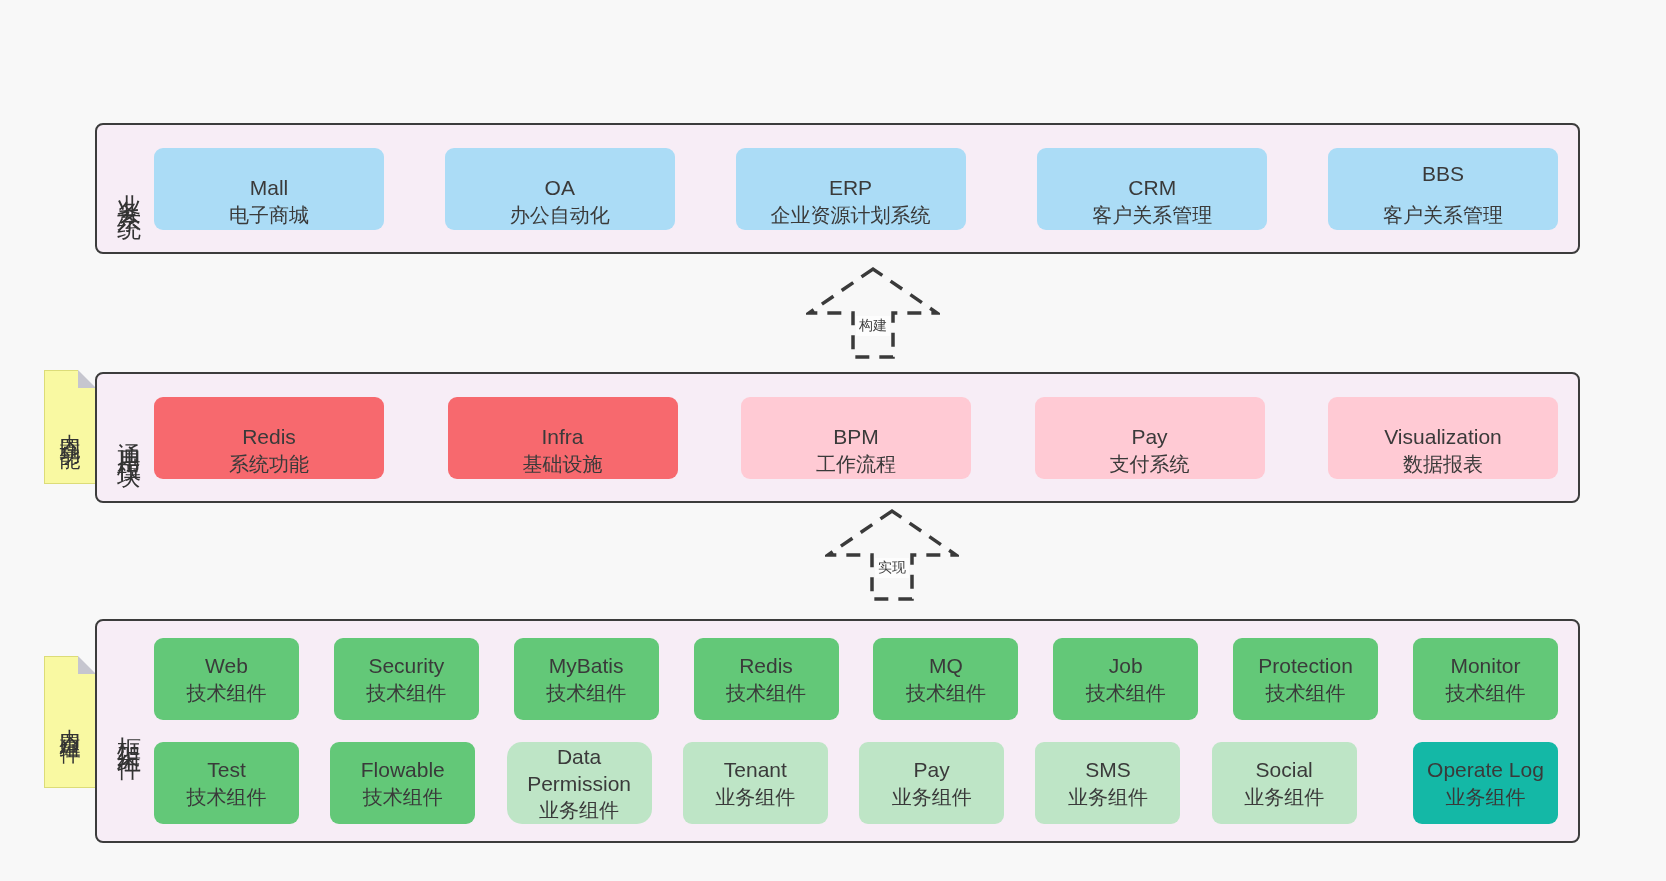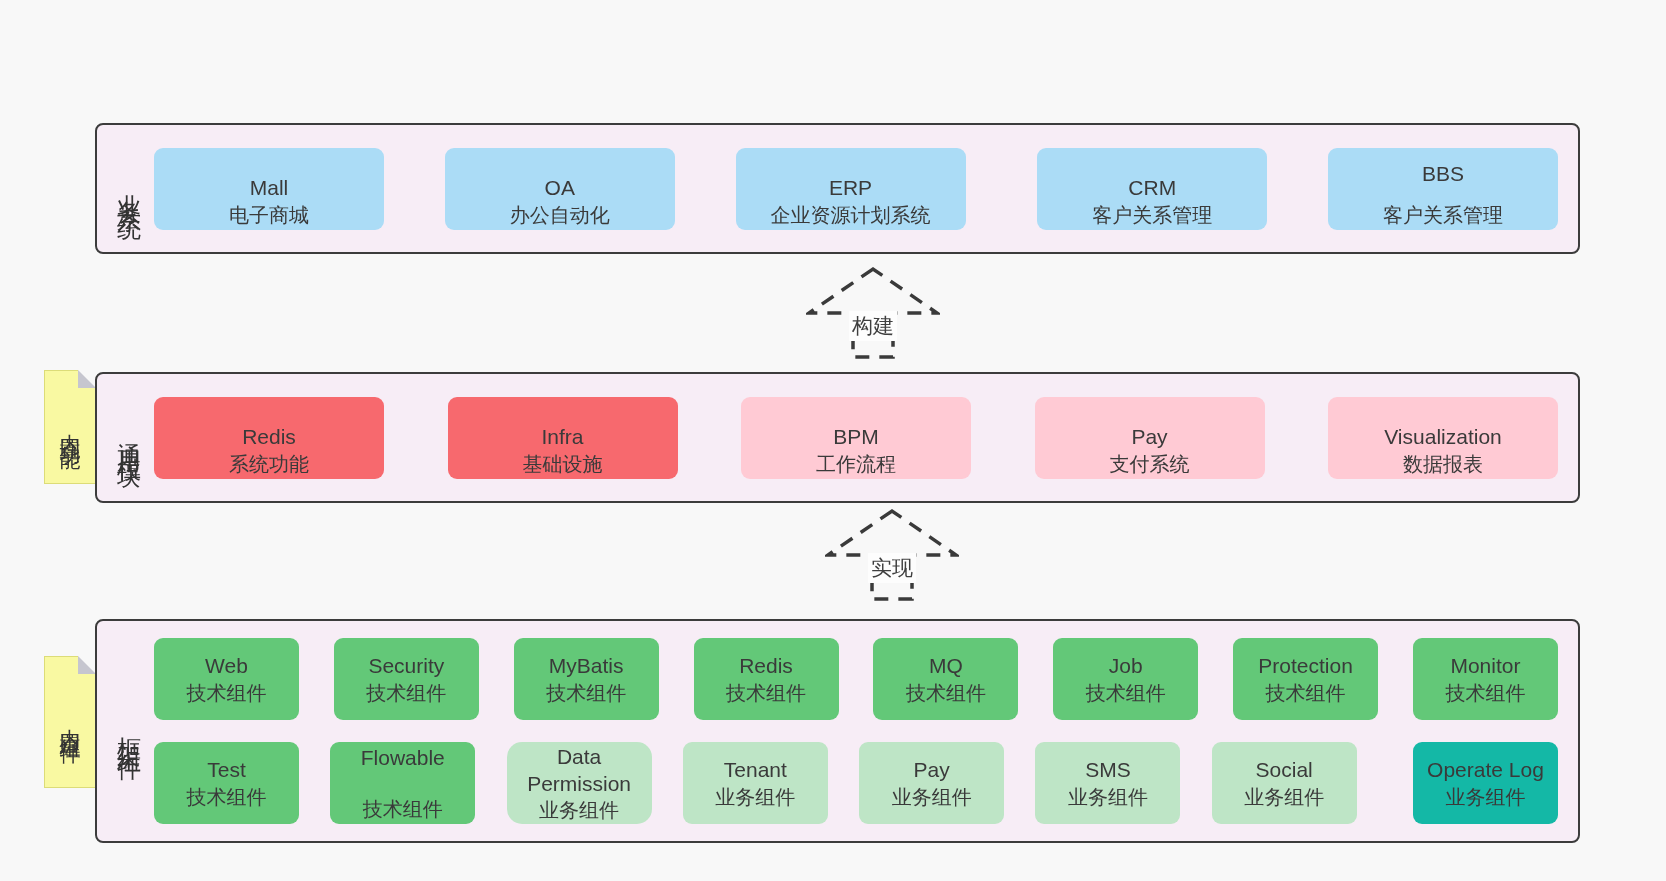--- a/index.html
+++ b/index.html
@@ -54,21 +54,21 @@
     border-style:solid;border-width:0 18px 18px 0;
     border-color:#f8f8f8 #f8f8f8 #c6c6cf #c6c6cf;
   }
   
   .arrow{position:absolute;width:134px;height:98px;}
   .arrow-0{left:806px;top:264px;}
   .arrow-1{left:825px;top:506px;}
   .arrow svg{display:block;}
   .arrow-label{
     position:absolute;left:50%;top:63%;transform:translate(-50%,-50%);
-    background:#fdfdfd;padding:1px 3px;font-size:21px;color:#3f3f3f;
+    background:#fdfdfd;padding:1px 3px;font-size:14px;color:#3f3f3f;
     white-space:nowrap;
   }
 </style>
 </head>
 <body>
 
 <div class="sticky-tab tab-1">
   <span class="fold"></span>
   <span class="tab-text">内置功能</span>
 </div>
@@ -168,21 +168,21 @@
         <div class="box" style="background: rgb(99, 200, 120);">
           <div class="t">Monitor</div>
           <div class="s">技术组件</div>
         </div>
       </div>
       <div class="row">
         <div class="box" style="background: rgb(99, 200, 120);">
           <div class="t">Test</div>
           <div class="s">技术组件</div>
         </div>
-        <div class="box" style="background: rgb(99, 200, 120); justify-content: space-between;">
+        <div class="box" style="background: rgb(99, 200, 120);">
           <div class="t">Flowable</div>
           <div class="s">技术组件</div>
         </div>
         <div class="box" style="background: rgb(190, 229, 198); border-radius: 15px;">
           <div class="t">Data Permission</div>
           <div class="s">业务组件</div>
         </div>
         <div class="box" style="background: rgb(190, 229, 198);">
           <div class="t">Tenant</div>
           <div class="s">业务组件</div>

